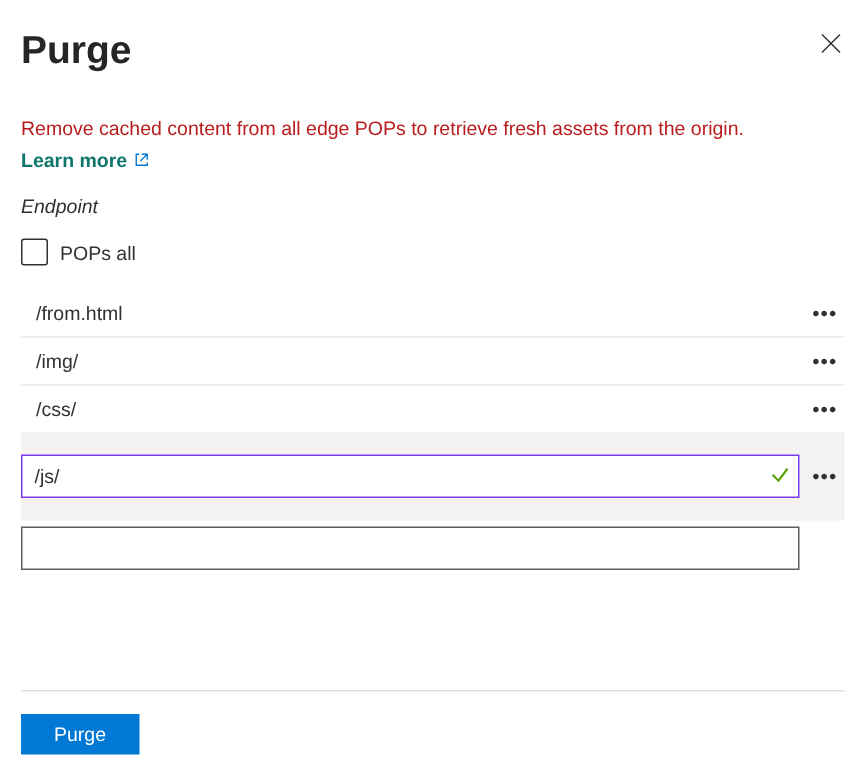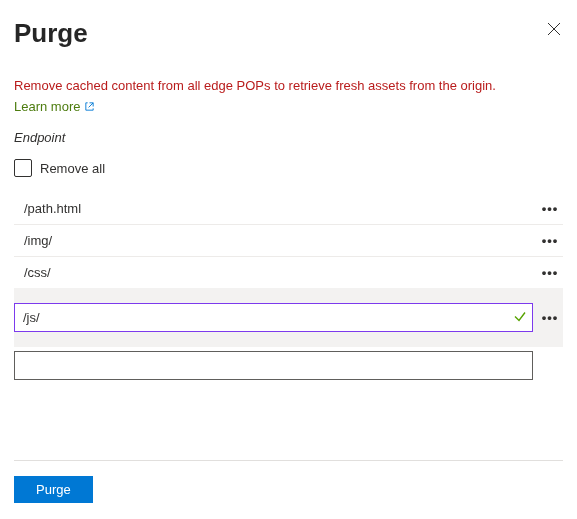--- a/index.html
+++ b/index.html
@@ -9,21 +9,21 @@
       color: #323130;
       width: 577px;
       height: 519px;
       padding: 18px 14px 14px 14px;
       position: relative;
     }
     .header-row { display: flex; justify-content: space-between; align-items: flex-start; margin-bottom: 28px; }
     .title { font-size: 26px; font-weight: 600; color: #262626; }
     .close { cursor: pointer; color: #323130; padding: 2px; margin-top: 2px; }
     .description { color: #b91c1c; font-size: 13px; line-height: 1.4; margin-bottom: 4px; }
-    .link { color: #4d7c0f; text-decoration: none; font-size: 13px; display: inline-flex; align-items: center; gap: 4px; cursor: pointer; }
+    .link { color: #0f766e; text-decoration: none; font-size: 13px; display: inline-flex; align-items: center; gap: 4px; cursor: pointer; font-weight: bold; }
     .ext-icon { display: inline-flex; }
     .section { margin-top: 16px; }
     .field-label { font-size: 13px; color: #323130; margin-bottom: 4px; display: flex; align-items: center; gap: 6px; font-style: italic; }
     .endpoint-input {
       width: 100%;
       border: 1px solid #a6a6a6;
       background: #eaeaea;
       color: #757575;
       padding: 5px 8px;
       font-size: 13px;
@@ -93,27 +93,27 @@
       </svg>
   </span>
 </a>
 
 <div class="section">
   <div class="field-label">Endpoint</div>
 </div>
 
 <div class="checkbox-row">
   <div class="checkbox"></div>
-  <span>Remove all</span>
+  <span>POPs all</span>
 </div>
 
 <div class="section">
   <div class="paths">
     <div class="path-row">
-      <div class="path-text">/path.html</div>
+      <div class="path-text">/from.html</div>
       <div class="more-btn">•••</div>
     </div>
     <div class="path-row">
       <div class="path-text">/img/</div>
       <div class="more-btn">•••</div>
     </div>
     <div class="path-row no-border">
       <div class="path-text">/css/</div>
       <div class="more-btn">•••</div>
     </div>

